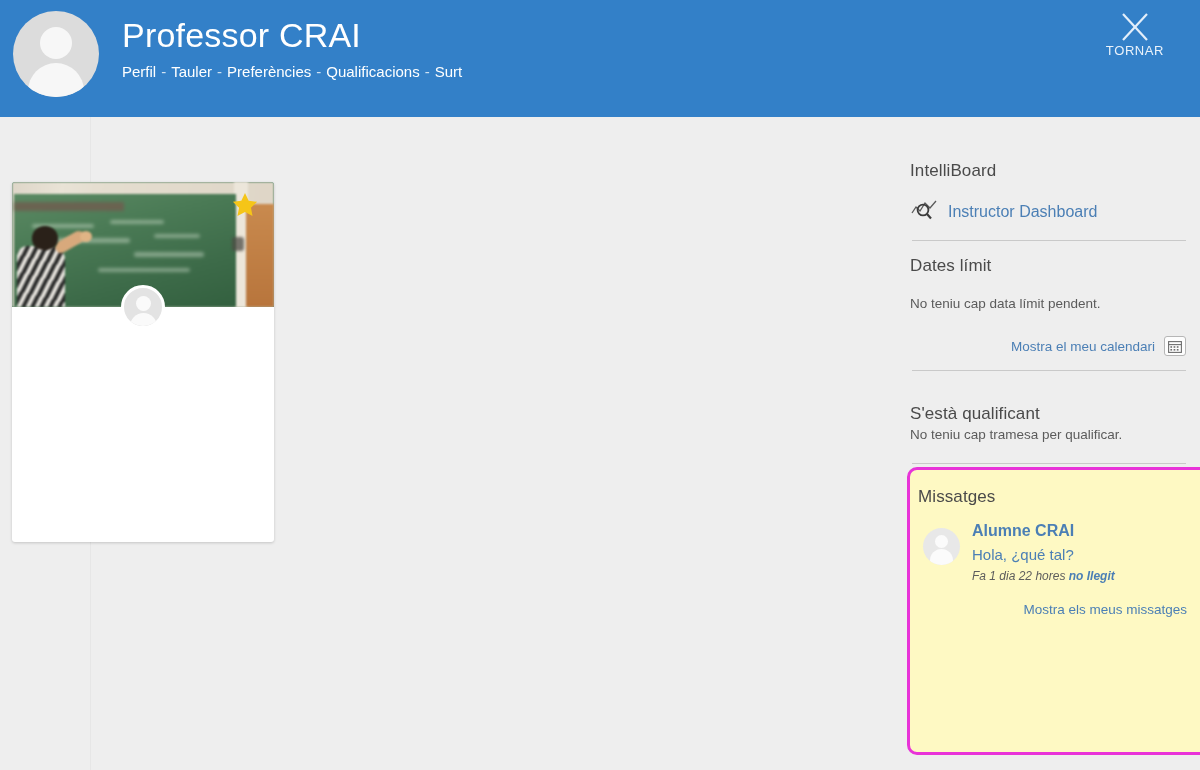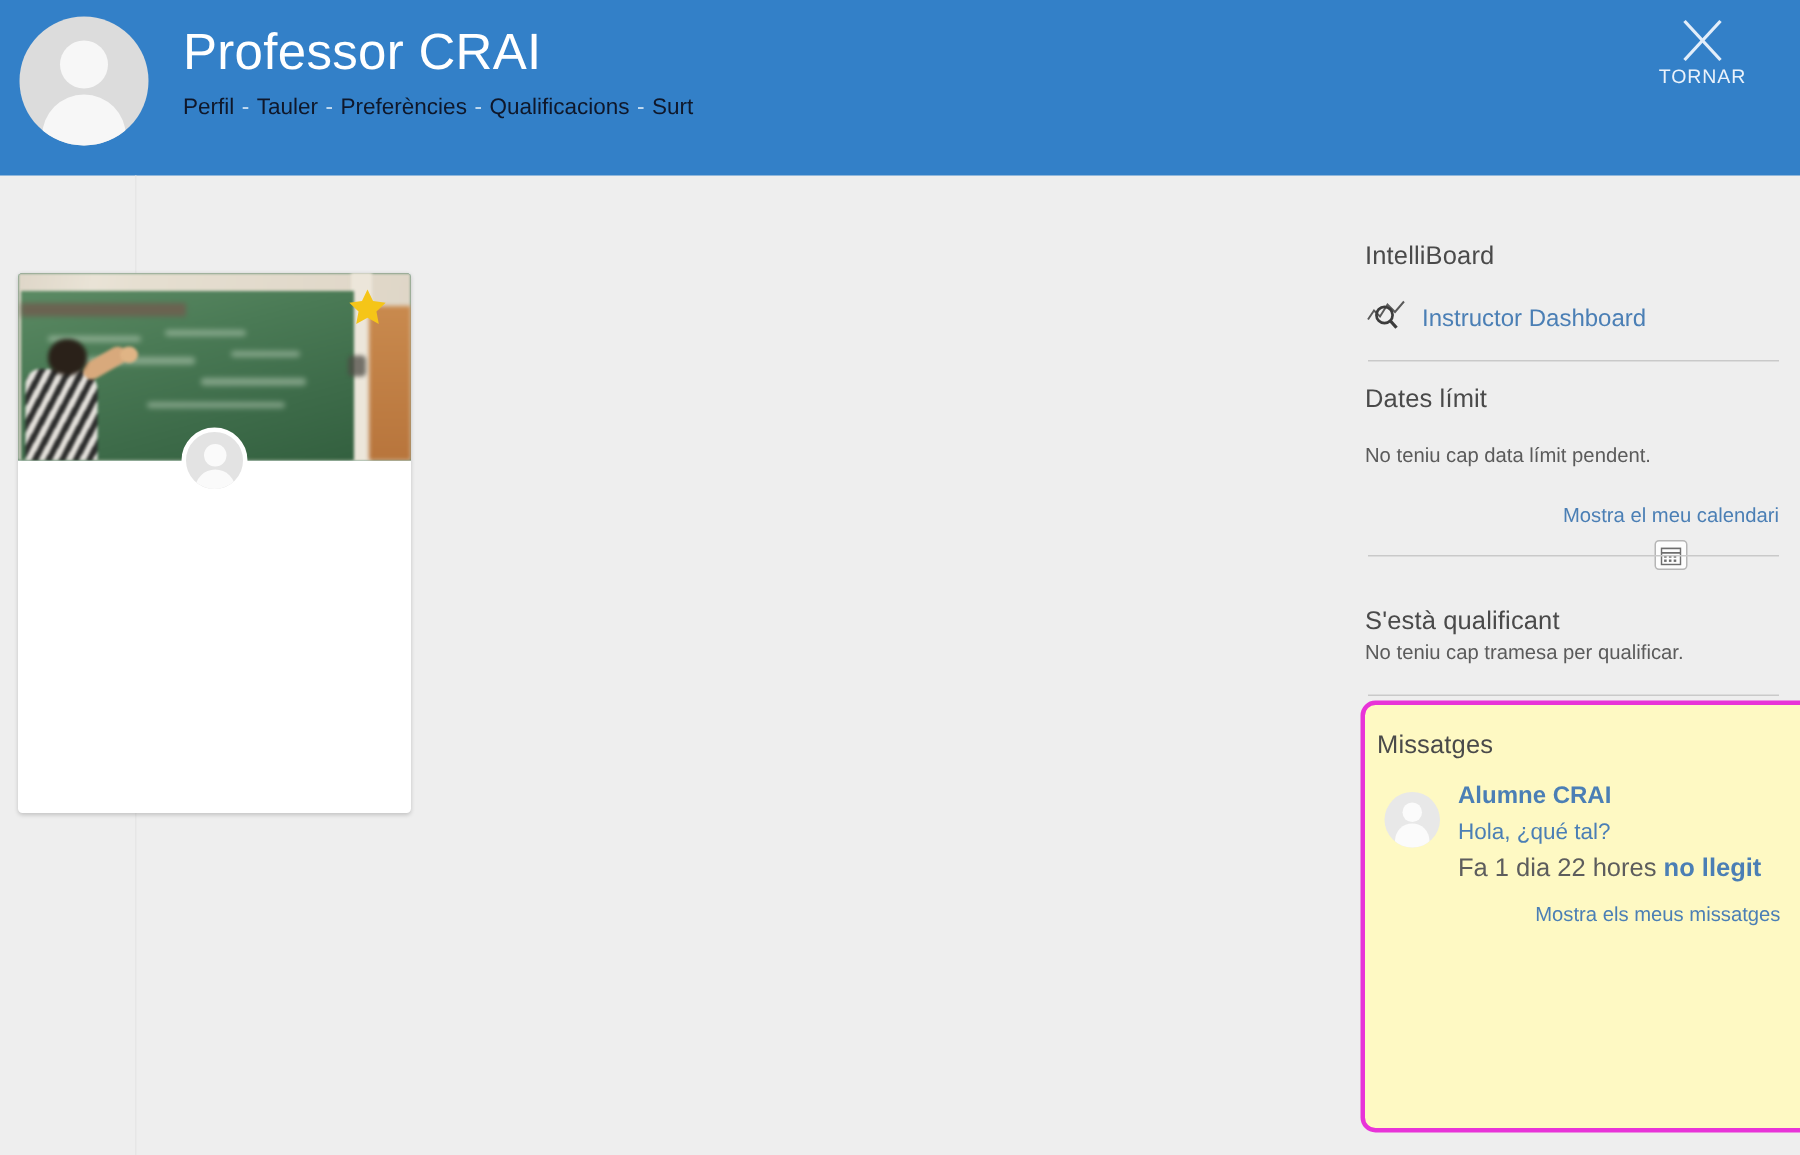--- a/index.html
+++ b/index.html
@@ -31,21 +31,21 @@
   .header-name {
     position: absolute; left: 122px; top: 16px;
     font-size: 34px; color: #ffffff; font-weight: 400; letter-spacing: 0.2px;
     white-space: nowrap;
   }
   .header-nav {
     position: absolute; left: 122px; top: 63px;
     font-size: 15px; color: #ffffff; white-space: nowrap;
   }
   .header-nav a {
-    color: #0f172a; text-decoration: none;
+    color: #ffffff; text-decoration: none;
   }
   .header-nav .sep { color: #cfe2f3; padding: 0 5px; }
 
   .close-wrap {
     position: absolute; right: 26px; top: 8px; width: 78px;
     text-align: center; cursor: pointer;
   }
   .close-x {
     width: 78px; height: 38px; position: relative;
   }
@@ -167,21 +167,21 @@
   .s-instructor {
     position: absolute; left: 0; top: 82px; display: flex; align-items: center;
     gap: 8px; cursor: pointer; text-align: right;
   }
   .s-instructor .txt { font-size: 16px; color: #4b7fb5; }
   .div1 { position: absolute; left: 2px; top: 123px; width: 274px; }
 
   .s-dates-title { position: absolute; left: 0; top: 139px; }
   .s-dates-text { position: absolute; left: 0; top: 177px; }
   .s-cal-row {
-    position: absolute; right: 2px; top: 219px; display: flex; align-items: center; gap: 9px; flex-direction: column;
+    position: absolute; right: 2px; top: 219px; display: flex; align-items: center; gap: 9px;
   }
   .icon-box {
     width: 22px; height: 20px; border: 1px solid #b6b6b6; border-radius: 3px;
     background: #fdfdfd; display: flex; align-items: center; justify-content: center;
   }
   .div2 { position: absolute; left: 2px; top: 253px; width: 274px; }
 
   .s-grad-title { position: absolute; left: 0; top: 260px; margin-top: 27px; }
   .s-grad-text { position: absolute; left: 0; top: 308px; }
   .div3 { position: absolute; left: 2px; top: 346px; width: 274px; }
@@ -205,21 +205,21 @@
     margin-left: -11.5px; border-radius: 12px 12px 0 0; background: #fbfbfb;
   }
   .msg-sender {
     position: absolute; left: 62px; top: 52px; font-size: 16px;
     color: #4b7fb5; font-weight: 700; cursor: pointer; text-decoration: none;
   }
   .msg-body {
     position: absolute; left: 62px; top: 76px; font-size: 15px; color: #4b7fb5;
   }
   .msg-meta {
-    position: absolute; left: 62px; top: 99px; font-size: 17px; color: #5d5d5d;
+    position: absolute; left: 62px; top: 99px; font-size: 12px; color: #5d5d5d; font-style: italic;
   }
   .msg-meta .unread { color: #4b7fb5; font-weight: 600; }
   .msg-link-row {
     position: absolute; right: 9px; top: 129px; display: flex; align-items: center; gap: 22px;
   }
 </style>
 </head>
 <body>
 
 <div id="page">

